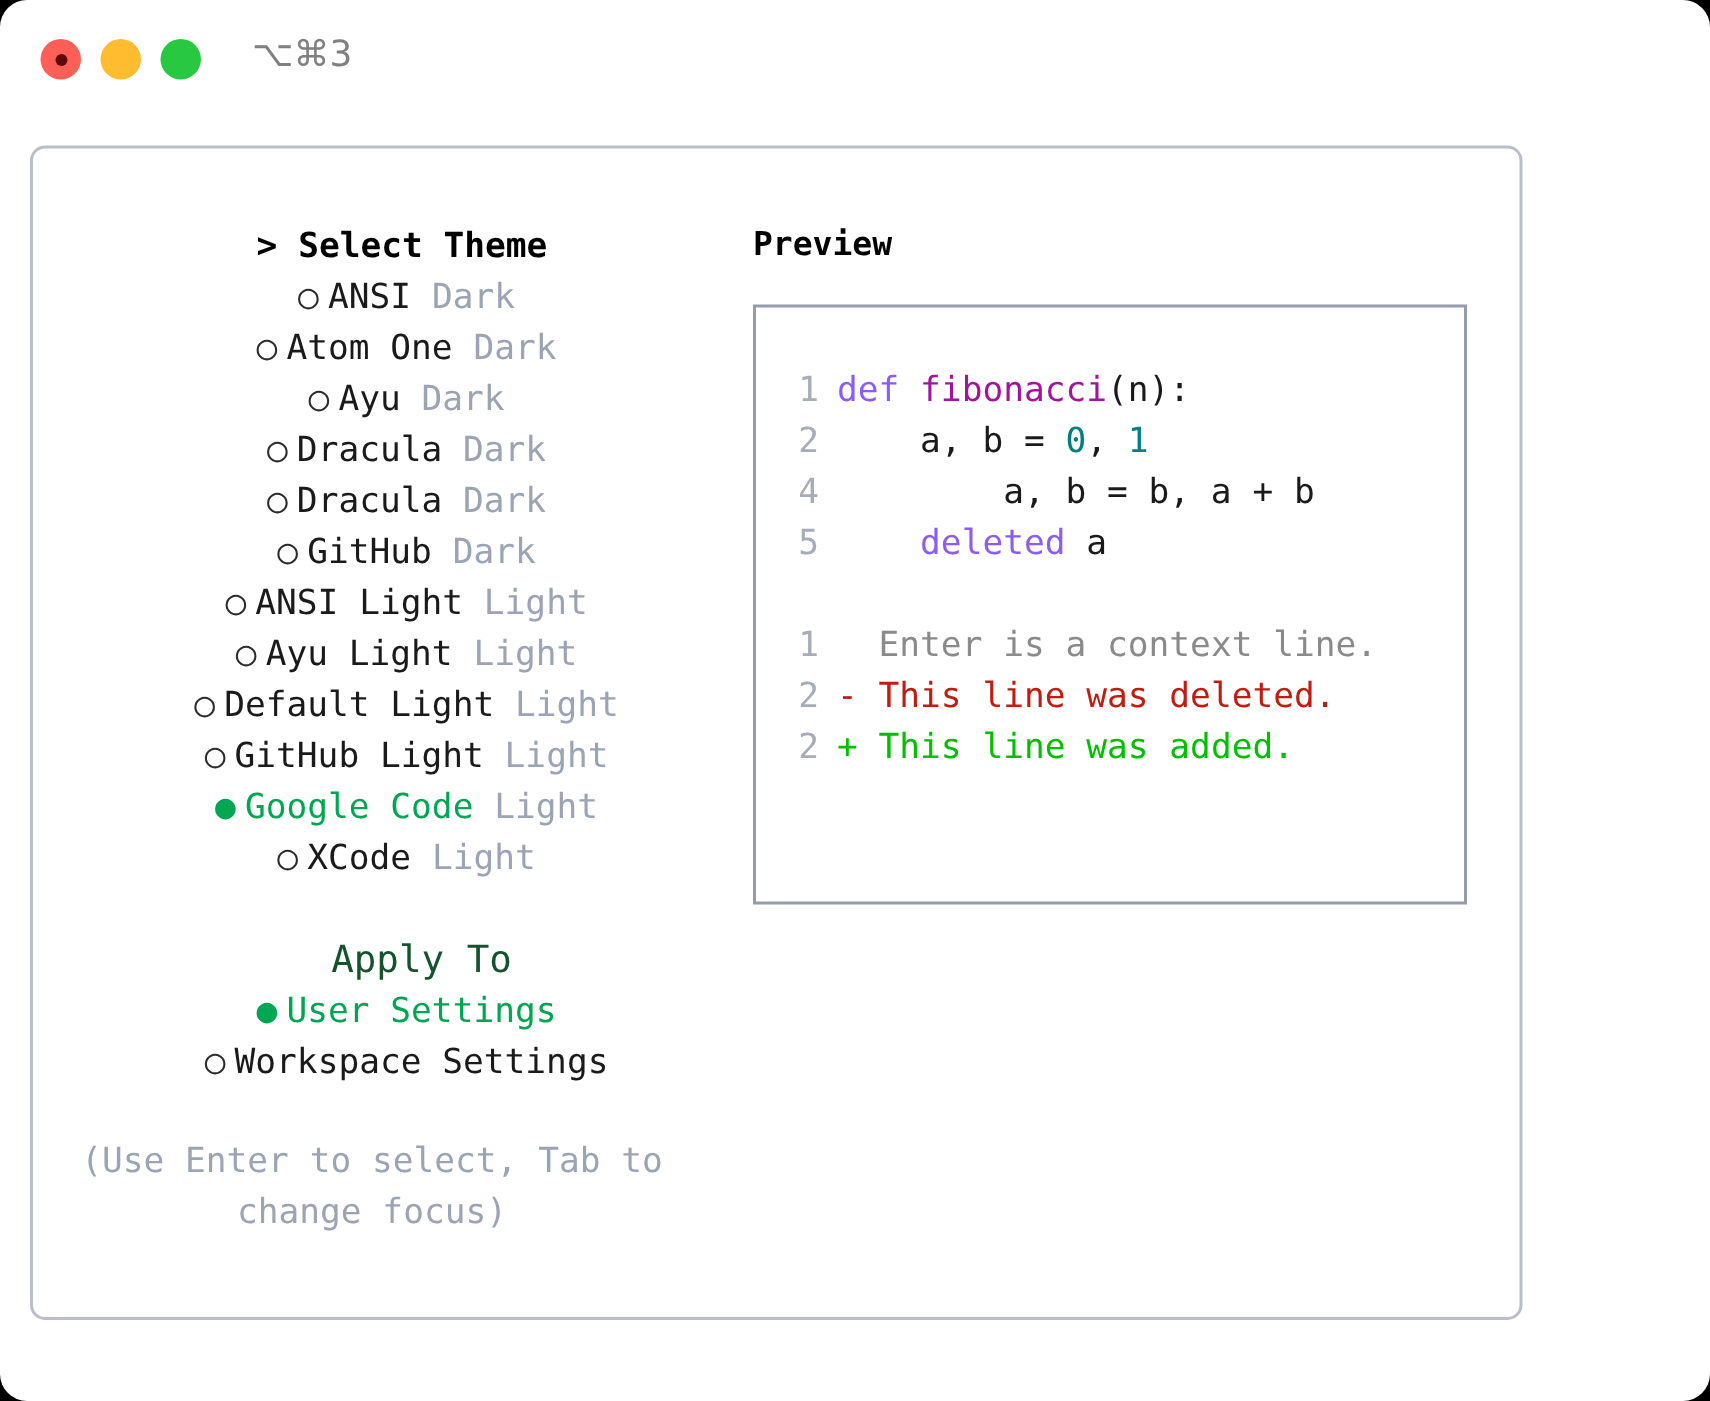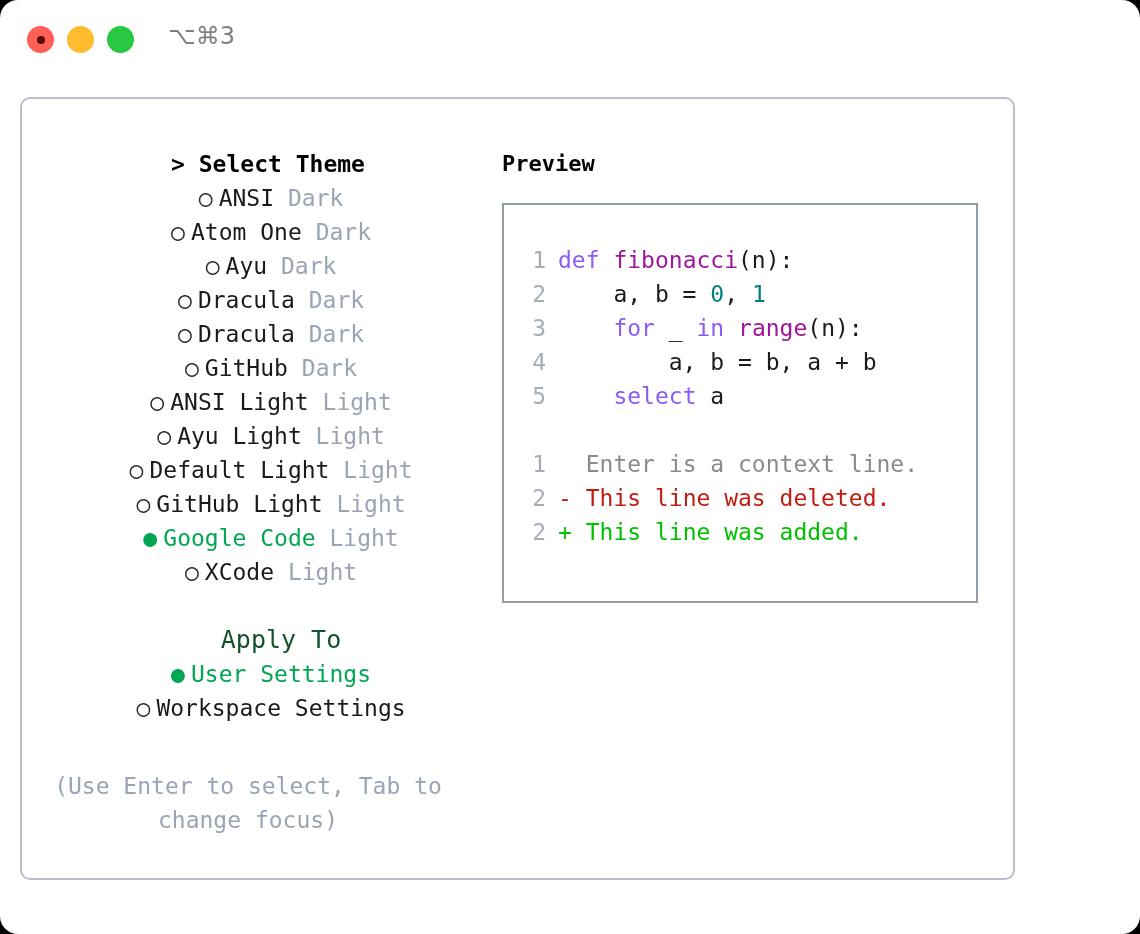--- a/index.html
+++ b/index.html
@@ -120,21 +120,20 @@
     white-space: pre;
   }
   .section-gap { height: 34px; }
   .hint-gap { height: 32px; }
   #hint-text {
     font-size: 23px;
     line-height: 34px;
     color: #9aa4b4;
     width: 420px;
     white-space: pre-wrap;
-    margin-top: 12px;
   }
 
   
   #preview-column {
     position: absolute;
     left: 480px;
     top: 48px;
     width: 500px;
   }
   #preview-heading {
@@ -219,23 +218,22 @@
       <div class="hint-gap"></div>
       <div id="hint-text">(Use Enter to select, Tab to change focus)</div>
     </div>
 
     <div id="preview-column">
       <div id="preview-heading">Preview</div>
       <div id="preview-box">
         <div id="code-block">
             <div class="code-line"><span class="ln">1</span><span class="kw">def </span><span class="fn">fibonacci</span><span class="pl">(n):</span></div>
             <div class="code-line"><span class="ln">2</span><span class="pl">    a, b = </span><span class="num">0</span><span class="pl">, </span><span class="num">1</span></div>
-            <div class="code-line"><span class="ln">3</span><span class="pl">    </span><span class="kw">for</span><span class="pl"> _ </span><span class="kw">in</span><span class="pl"> </span><span class="fn">range</span><span class="pl">(n):</span></div>
             <div class="code-line"><span class="ln">4</span><span class="pl">        a, b = b, a + b</span></div>
-            <div class="code-line"><span class="ln">5</span><span class="pl">    </span><span class="kw">select</span><span class="pl"> a</span></div>
+            <div class="code-line"><span class="ln">5</span><span class="pl">    </span><span class="kw">deleted</span><span class="pl"> a</span></div>
           </div>
         <div class="blank-line"></div>
         <div id="diff-block">
             <div class="code-line"><span class="ln">1</span><span class="diff-ctx">  </span><span class="diff-ctx">Enter is a context line.</span></div>
             <div class="code-line"><span class="ln">2</span><span class="diff-del">- </span><span class="diff-del">This line was deleted.</span></div>
             <div class="code-line"><span class="ln">2</span><span class="diff-add">+ </span><span class="diff-add">This line was added.</span></div>
           </div>
       </div>
     </div>
 

